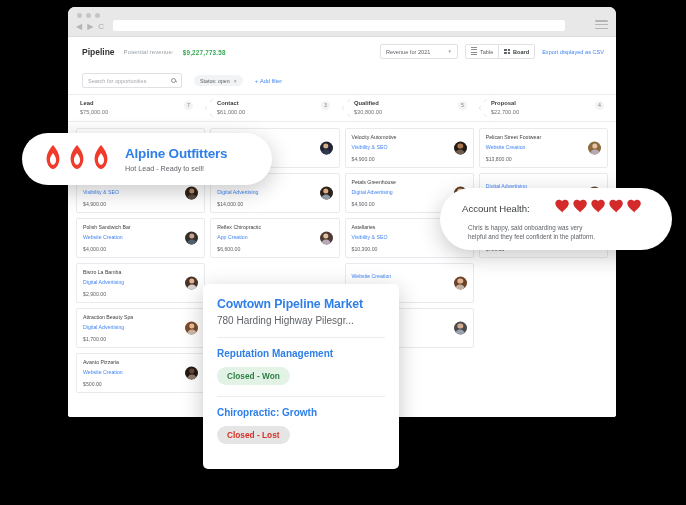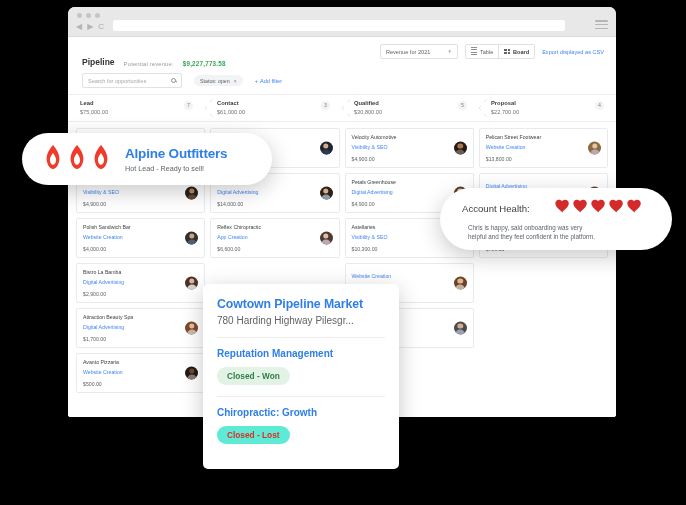--- a/index.html
+++ b/index.html
@@ -34,21 +34,21 @@
     position: absolute; left: 45px; top: 13px;
     width: 452px; height: 11px; background: #ffffff;
     border-radius: 2px;
   }
   .hamburger { position: absolute; right: 8px; top: 13px; width: 13px; }
   .hamburger span { display: block; height: 1.6px; background: #b5b5b5; margin-bottom: 2.2px; border-radius: 1px; }
 
   
   .app { background: #ffffff; height: 380px; position: relative; }
   .app-top {
-    height: 30px; display: flex; align-items: flex-end;
+    height: 30px; display: flex; align-items: center;
     padding: 0 14px; gap: 9px; position: relative;
   }
   .page-title { font-size: 8.5px; font-weight: bold; color: #333; }
   .rev-label { font-size: 6px; color: #9aa0a6; letter-spacing: .1px; }
   .rev-value { font-size: 6.3px; color: #34a853; font-weight: bold; letter-spacing: .2px; }
 
   .top-right { position: absolute; right: 12px; top: 7px; display: flex; align-items: center; gap: 7px; }
   .select-box {
     width: 78px; height: 15px; border: 1px solid #dfe1e5; border-radius: 2px;
     background: #fff; display: flex; align-items: center; justify-content: space-between;
@@ -137,21 +137,21 @@
   .pop-deal {
     left: 203px; top: 284px; width: 196px; height: 185px;
     border-radius: 5px; padding: 13px 14px;
   }
   .deal-title { font-size: 12.3px; font-weight: bold; color: #2f7fe8; letter-spacing: -.1px; }
   .deal-addr { font-size: 10px; color: #5f6368; margin-top: 4px; }
   .hr { height: 1px; background: #ececec; margin: 11px 0 10px; }
   .deal-svc { font-size: 10px; font-weight: bold; color: #2f7fe8; }
   .badge { display: inline-block; margin-top: 8px; padding: 4px 10px; border-radius: 10px; font-size: 8.3px; font-weight: bold; }
   .badge-won { background: #e2f3e5; color: #2e7d46; }
-  .badge-lost { background: #5eead4; color: #d93025; }
+  .badge-lost { background: #e5e5e5; color: #d93025; }
 </style>
 </head>
 <body>
 
 <div id="root">
 
   <div class="browser">
 
     <div class="chrome-bar">
       <div class="dots">

